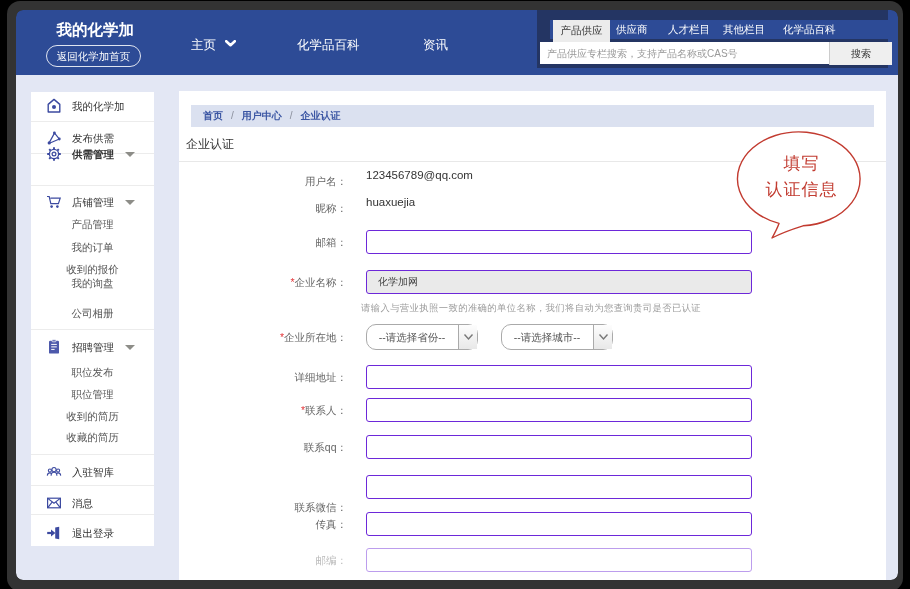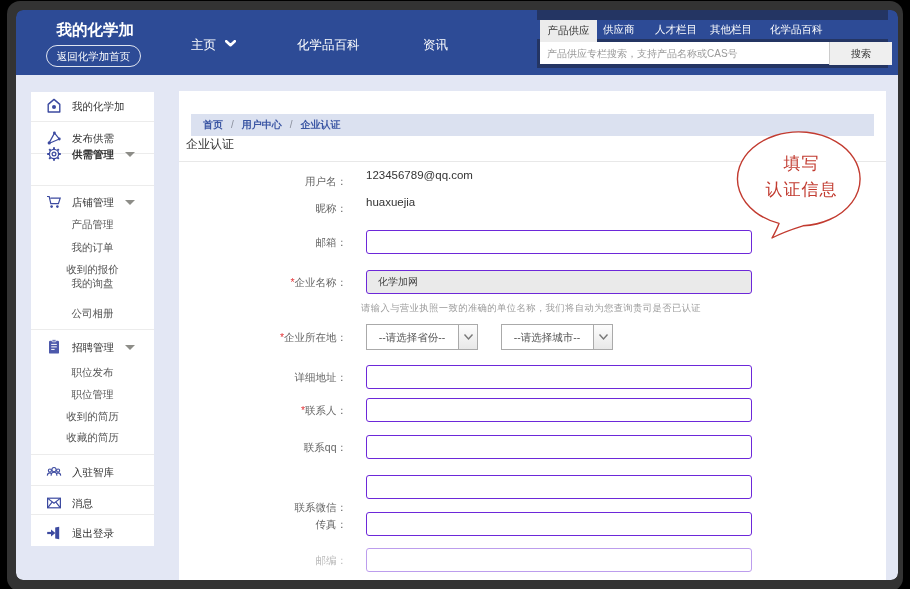--- a/index.html
+++ b/index.html
@@ -18,57 +18,57 @@
 #pill { position:absolute; left:30px; top:35px; width:95px; height:22px;
   border:1px solid #dfe4f0; border-radius:11px; color:#fff; font-size:10.5px;
   text-align:center; line-height:20px; }
 .nav { position:absolute; top:27px; height:16px; color:#fff; font-size:12.5px; line-height:16px; }
 #nav1 { left:175px; }
 #nav1 svg { vertical-align:2px; margin-left:9px; }
 #nav2 { left:281px; }
 #nav3 { left:407px; }
 
 #spanel { position:absolute; left:521px; top:0; width:351px; height:58px; background:#243563; }
-#tabrow { position:absolute; left:0; top:10px; width:351px; height:21.5px; }
+#tabrow { position:absolute; left:13px; top:10px; width:351px; height:21.5px; }
 #tabbg { position:absolute; left:0; top:0; width:351px; height:18.5px; background:#2d4b96; }
 .tab { position:absolute; top:0; height:18.5px; line-height:19px; color:#fff; font-size:10.5px; }
 #tab0 { left:3px; width:57px; height:21.5px; line-height:21px; background:#ececec; color:#333; text-align:center; }
 #tab1 { left:66px; } #tab2 { left:118px; } #tab3 { left:173px; } #tab4 { left:233px; }
 #srow { position:absolute; left:3px; top:31.5px; width:352px; height:22.5px; background:#fff; }
 #sinput { position:absolute; left:7px; top:0; height:23px; line-height:23px;
   color:#9a9a9a; font-size:10px; }
 #sbtn { position:absolute; right:0; top:0; width:63px; height:23px; background:#efefef;
   border-left:1px solid #ccc; color:#333; font-size:10px; text-align:center; line-height:23px; }
 
 #sidebar { position:absolute; left:15px; top:82px; width:123px; height:454px; background:#fff; }
 .sep { position:absolute; left:0; width:123px; height:1px; background:#ececec; }
 .sitem { position:absolute; left:0; width:123px; height:16px; }
 .sitem .ic { position:absolute; left:15px; top:0; width:16px; height:16px; }
 .sitem .tx { position:absolute; left:41px; top:1px; font-size:10.5px; color:#333; line-height:14px; }
 .sitem .ar { position:absolute; left:94px; top:6px; width:0; height:0;
   border-left:5px solid transparent; border-right:5px solid transparent; border-top:5.5px solid #8d8d88; }
 .ssub { position:absolute; left:0; width:123px; text-align:center; font-size:10.5px; color:#555; }
 
 #main { position:absolute; left:163px; top:81px; width:707px; height:490px; background:#fff; }
-#crumbbar { position:absolute; left:12px; top:23px; width:683px; height:22px; background:#dbe1f0;
+#crumbbar { position:absolute; left:12px; top:14px; width:683px; height:22px; background:#dbe1f0;
   font-size:10px; line-height:22px; color:#3f57a7; }
 #crumbbar span.sl { color:#8a8f9c; margin:0 8px; }
 #crumbbar a { color:#3a55a3; font-weight:bold; text-decoration:none; }
 #ptitle { position:absolute; left:7px; top:45px; font-size:12px; color:#333; }
 #hline { position:absolute; left:0; top:70px; width:707px; height:1px; background:#e8e8e8; }
 
 .flabel { position:absolute; width:150px; right:539px; text-align:right;
   font-size:10.5px; color:#666; }
 .flabel b { color:#e4393c; font-weight:normal; }
 .fval { position:absolute; left:187px; font-size:11.5px; color:#333; }
 .finput { position:absolute; left:187px; width:386px; height:24px; background:#fff;
   border:1px solid #6d28d9; border-radius:3px; }
 #dinput { background:#eaeaea; color:#444; font-size:10px; line-height:22px; padding-left:11px; }
 #hint { position:absolute; left:182px; top:211px; font-size:9.3px; letter-spacing:0.42px; color:#9b9b9b; }
-.sel { position:absolute; height:26px; width:112px; border:1px solid #aaa; border-radius:0;
+.sel { position:absolute; height:26px; width:112px; border:1px solid #aaa; border-radius:10px;
   background:#fff; font-size:10.5px; color:#555; }
 .sel .st { position:absolute; left:0; right:20px; top:0; bottom:0; text-align:center; line-height:24px; }
 .sel .sb { position:absolute; right:0; top:0; width:19px; height:24px;
   border-left:1px solid #aaa; background:linear-gradient(#fdfdfd,#e8e8e8); }
 .sel .sb svg { position:absolute; left:4px; top:8px; }
 #pc-row { opacity:0.45; }
 
 #bubble { position:absolute; left:705px; top:110px; }
 #bubble text { font-size:17px; letter-spacing:1px; fill:#c23b30; font-family:"Liberation Sans",sans-serif; }
 </style>

